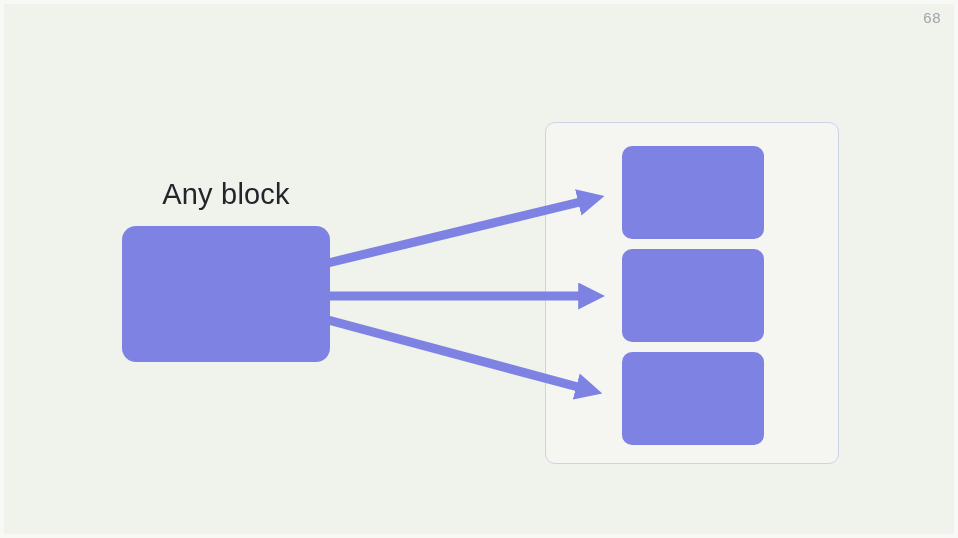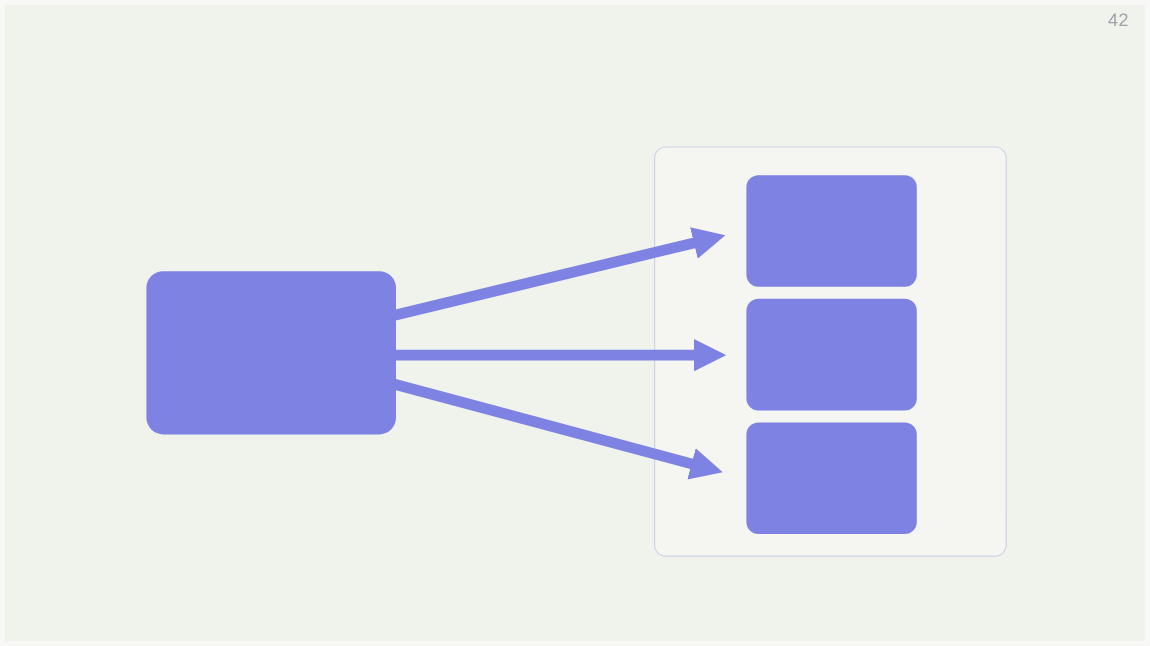--- a/index.html
+++ b/index.html
@@ -99,22 +99,23 @@
   .arrow-head-shape {
     fill: var(--accent);
     stroke: none;
   }
 </style>
 </head>
 <body>
 
 <div class="slide">
 
-  <div class="page-number">42</div>
+  <div class="page-number">68</div>
 
+  <div class="diagram-label source-label">Any block</div>
 
 
   <div class="source-block"></div>
 
   <div class="app-container">
     <div class="app-block app-block-1"></div>
     <div class="app-block app-block-2"></div>
     <div class="app-block app-block-3"></div>
   </div>
 

